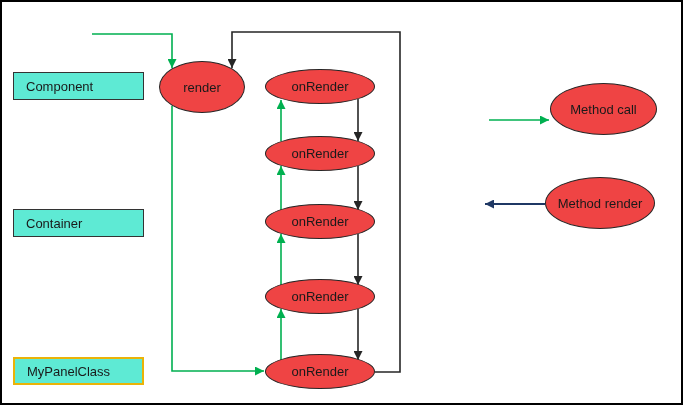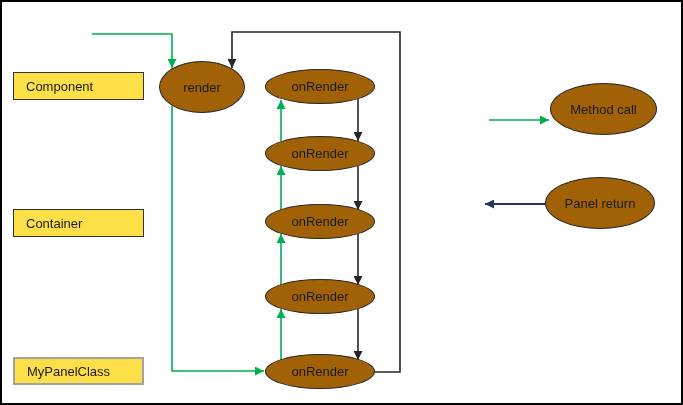--- a/index.html
+++ b/index.html
@@ -4,27 +4,27 @@
 <style>
   html,body{margin:0;padding:0;background:#fff;}
   .frame{
     position:relative;width:683px;height:405px;box-sizing:border-box;
     border:2px solid #000;background:#fff;overflow:hidden;
     font-family:"Liberation Sans", sans-serif;color:#1a1a1a;
   }
   .wires{position:absolute;left:0;top:0;width:683px;height:405px;}
   .classbox{
     position:absolute;left:11px;width:131px;height:28px;box-sizing:border-box;
-    border:1.5px solid #333;background:#fde047;display:flex;align-items:center;
+    border:1.5px solid #333;background:#5eead4;display:flex;align-items:center;
     padding-left:12px;font-size:13px;
   }
-  .classbox.thick{border:2px solid #a3a3a3;}
+  .classbox.thick{border:2px solid #eab308;}
   .ellipse{
     position:absolute;box-sizing:border-box;border:1.4px solid #262626;
-    border-radius:50%;background:#a16207;display:flex;align-items:center;
+    border-radius:50%;background:#ef4444;display:flex;align-items:center;
     justify-content:center;font-size:13px;white-space:nowrap;
   }
 </style>
 </head>
 <body>
 
 <div class="frame">
 
   <svg class="wires" viewBox="0 0 683 405" xmlns="http://www.w3.org/2000/svg">
     <defs>
@@ -86,16 +86,16 @@
     <span>onRender</span>
   </div>
   <div class="ellipse" style="left:263px;top:352px;width:110px;height:35px">
     <span>onRender</span>
   </div>
 
   <div class="ellipse" style="left:548px;top:81px;width:107px;height:52px">
     <span>Method call</span>
   </div>
   <div class="ellipse" style="left:543px;top:175px;width:110px;height:52px">
-    <span>Panel return</span>
+    <span>Method render</span>
   </div>
 
 </div>
 
 </body></html>

